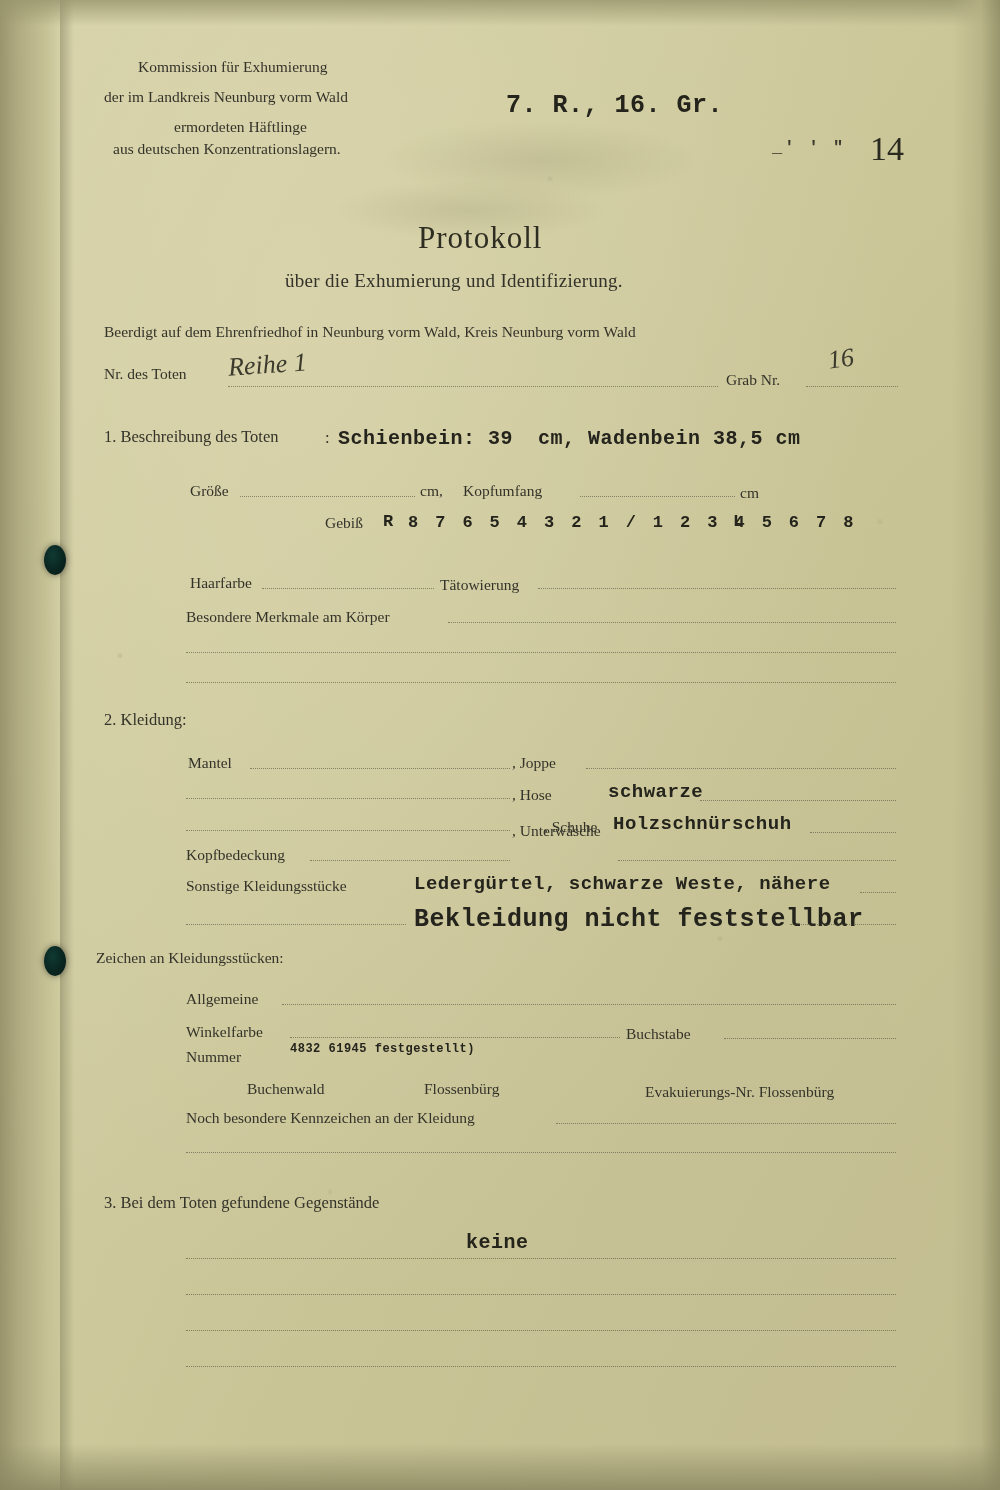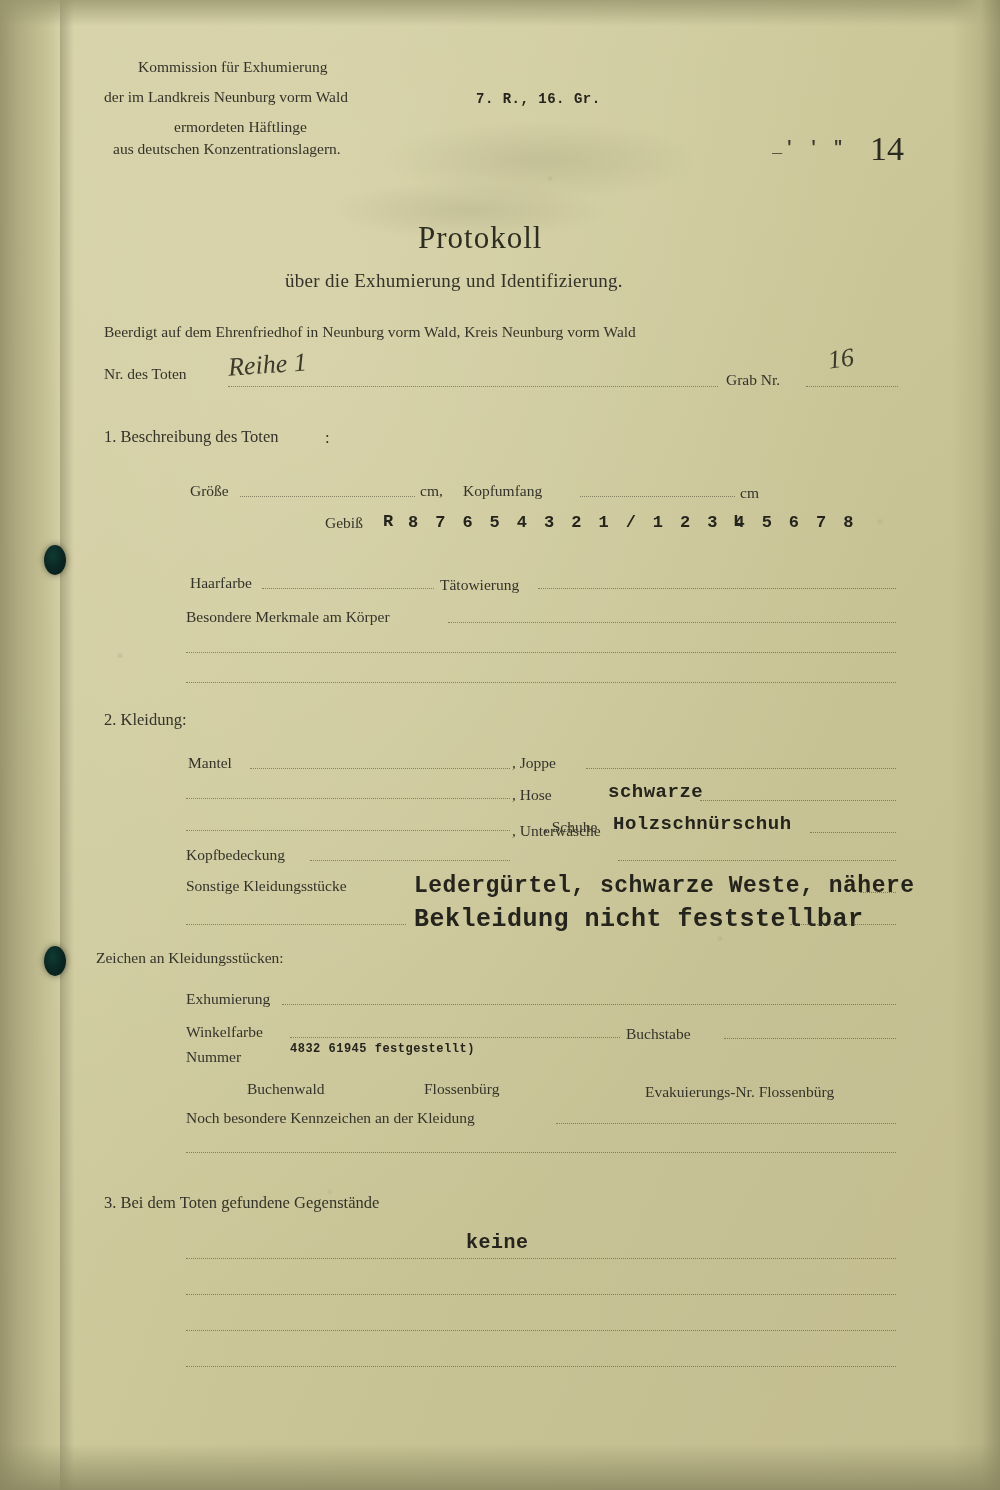--- a/index.html
+++ b/index.html
@@ -130,40 +130,41 @@
   <div class="hole h1"></div>
   <div class="hole h2"></div>
 
   <div class="content">
 
     <div class="t print sm" style="left:138px; top:58px;">Kommission für Exhumierung</div>
     <div class="t print sm" style="left:104px; top:88px;">der im Landkreis Neunburg vorm Wald</div>
     <div class="t print sm" style="left:174px; top:118px;">ermordeten Häftlinge</div>
     <div class="t print sm" style="left:113px; top:140px;">aus deutschen Konzentrationslagern.</div>
 
-    <div class="t typed" style="left:476px; top:91px; font-size:14px;">7. R., 16. Gr.</div>
+    <div class="t typed" style="left:506px; top:91px; font-size:25px;">7. R., 16. Gr.</div>
 
     <div class="t typed" style="left:772px; top:138px; font-size:17px; letter-spacing:2px; color:#3a392c;">_' ' "</div>
     <div class="t big-num" style="left:870px; top:130px;">14</div>
 
     <div class="t title" style="left:418px; top:220px;">Protokoll</div>
     <div class="t subtitle" style="left:285px; top:270px;">über die Exhumierung und Identifizierung.</div>
 
     <div class="t print sm" style="left:104px; top:323px;">Beerdigt auf dem Ehrenfriedhof in Neunburg vorm Wald, Kreis Neunburg vorm Wald</div>
 
     <div class="t print sm" style="left:104px; top:365px;">Nr. des Toten</div>
     <div class="t hand" style="left:228px; top:350px; font-size:26px; transform:rotate(-4deg);">Reihe 1</div>
     <div class="dots" style="left:228px; top:386px; width:490px;"></div>
 
     <div class="t print sm" style="left:726px; top:371px;">Grab Nr.</div>
     <div class="t hand" style="left:828px; top:344px; font-size:26px; transform:rotate(-8deg);">16</div>
     <div class="dots" style="left:806px; top:386px; width:92px;"></div>
 
     <div class="t print sec" style="left:104px; top:427px;">1. Beschreibung des Toten</div>
     <div class="t print sec" style="left:325px; top:428px;">:</div>
+    <div class="t typed" style="left:338px; top:427px; font-size:20px;">Schienbein: 39  cm, Wadenbein 38,5 cm</div>
 
     <div class="t print sm" style="left:190px; top:482px;">Größe</div>
     <div class="dots" style="left:240px; top:496px; width:175px;"></div>
     <div class="t print sm" style="left:420px; top:482px;">cm,</div>
     <div class="t print sm" style="left:463px; top:482px;">Kopfumfang</div>
     <div class="dots" style="left:580px; top:496px; width:155px;"></div>
     <div class="t print sm" style="left:740px; top:484px;">cm</div>
 
     <div class="t print sm" style="left:325px; top:514px;">Gebiß</div>
     <div class="t typed" style="left:383px; top:512px; font-size:17px;">R</div>
@@ -196,29 +197,29 @@
     <div class="t print sm" style="left:544px; top:818px;">, Schuhe</div>
     <div class="t typed" style="left:613px; top:813px; font-size:19px;">Holzschnürschuh</div>
     <div class="dots" style="left:810px; top:832px; width:86px;"></div>
 
     <div class="t print sm" style="left:186px; top:846px;">Kopfbedeckung</div>
     <div class="dots" style="left:310px; top:860px; width:200px;"></div>
     <div class="t print sm" style="left:512px; top:822px;">, Unterwäsche</div>
     <div class="dots" style="left:618px; top:860px; width:278px;"></div>
 
     <div class="t print sm" style="left:186px; top:877px;">Sonstige Kleidungsstücke</div>
-    <div class="t typed" style="left:414px; top:873px; font-size:23px;">Ledergürtel, schwarze Weste, nähere</div>
+    <div class="t typed" style="left:414px; top:873px; font-size:19px;">Ledergürtel, schwarze Weste, nähere</div>
     <div class="dots" style="left:860px; top:892px; width:36px;"></div>
     <div class="t typed" style="left:414px; top:905px; font-size:25px;">Bekleidung nicht feststellbar</div>
     <div class="dots" style="left:186px; top:924px; width:220px;"></div>
     <div class="dots" style="left:790px; top:924px; width:106px;"></div>
 
     <div class="t print sm" style="left:96px; top:949px;">Zeichen an Kleidungsstücken:</div>
 
-    <div class="t print sm" style="left:186px; top:990px;">Exhumierung</div>
+    <div class="t print sm" style="left:186px; top:990px;">Allgemeine</div>
     <div class="dots" style="left:282px; top:1004px; width:614px;"></div>
 
     <div class="t print sm" style="left:186px; top:1023px;">Winkelfarbe</div>
     <div class="dots" style="left:290px; top:1037px; width:330px;"></div>
     <div class="t print sm" style="left:626px; top:1025px;">Buchstabe</div>
     <div class="dots" style="left:724px; top:1038px; width:172px;"></div>
 
     <div class="t print sm" style="left:186px; top:1048px;">Nummer</div>
     <div class="t typed" style="left:290px; top:1042px; font-size:12px;">4832 61945 festgestellt)</div>
 

